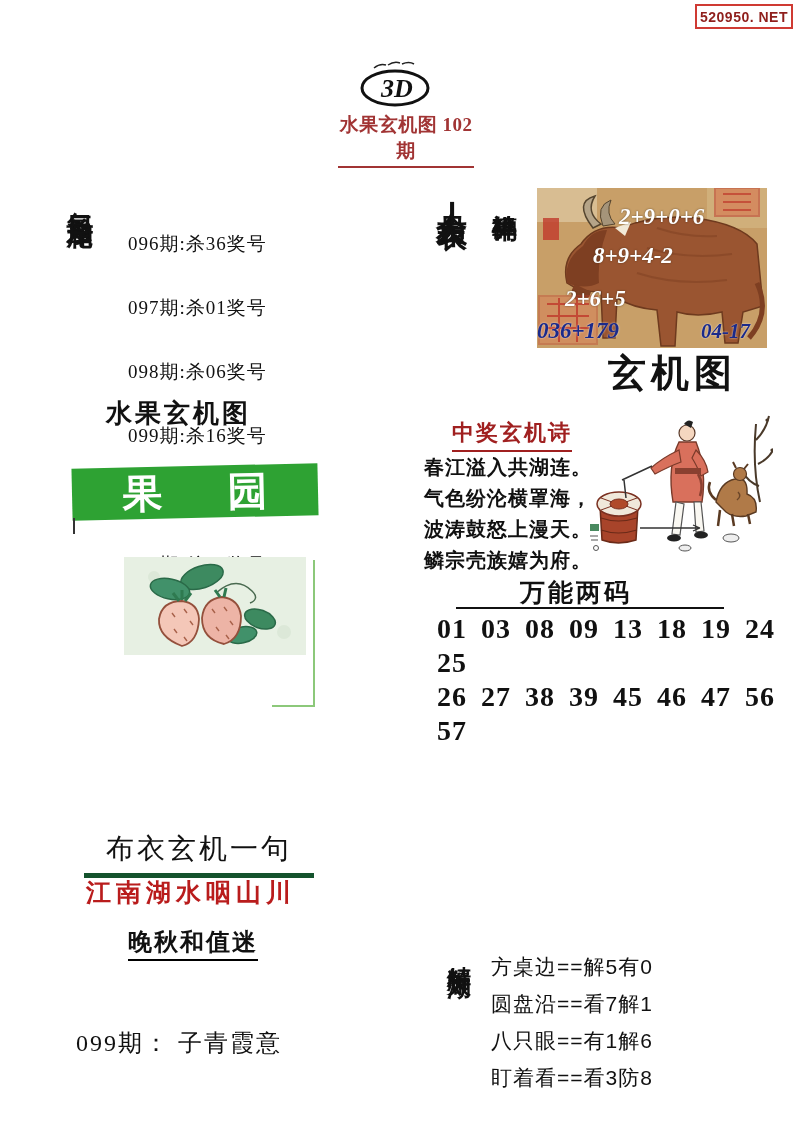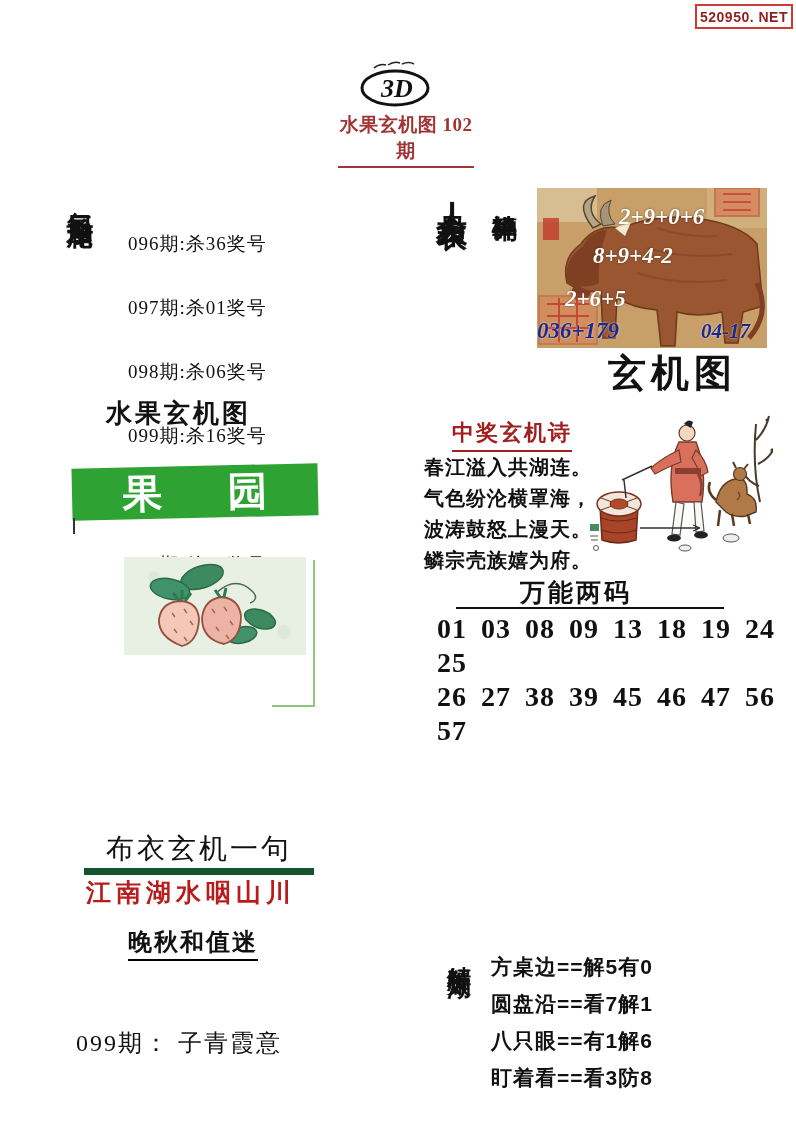--- a/index.html
+++ b/index.html
@@ -27,21 +27,21 @@
   .banner{left:72px;top:466px;width:246px;height:52px;background:#2ea233;transform:rotate(-1.3deg);
     display:flex;align-items:center;justify-content:space-around;padding:0 18px;box-sizing:border-box;}
   .banner span{color:#fff;font-weight:bold;font-size:40px;}
   .banner-tick{left:73px;top:518px;width:2px;height:16px;background:#333;}
   .straw{left:124px;top:557px;}
   .gline-v{left:313px;top:560px;width:2px;height:147px;background:#8cc87a;}
   .gline-h{left:272px;top:705px;width:43px;height:2px;background:#8cc87a;}
 
   
   .buyi-title{left:84px;top:830px;width:230px;text-align:center;font-size:28px;letter-spacing:3px;
-    border-bottom:7px solid #14532d;}
+    border-bottom:5px solid #14532d;padding-bottom:5px;}
   .buyi-phrase{left:86px;top:876px;font-weight:bold;font-size:25px;letter-spacing:5px;color:#b91c1c;}
 
   
   .autumn-title{left:128px;top:926px;font-weight:bold;font-size:24px;letter-spacing:2px;
     border-bottom:2px solid #000;padding-bottom:1px;}
   .autumn-list{left:76px;top:958px;font-size:24px;line-height:34px;letter-spacing:2px;white-space:pre;}
 
   
   .member-wrap{left:430px;top:188px;display:flex;gap:16px;}
   .member-title{font-size:31px;font-weight:bold;height:168px;letter-spacing:2px;}
@@ -73,21 +73,21 @@
   .weird-topleft{position:absolute;left:4px;top:6px;color:#3950a8;font-weight:bold;font-size:13px;letter-spacing:1px;}
   .weird-chip{position:absolute;left:4px;top:23px;width:44px;height:16px;
     background:repeating-linear-gradient(90deg,#e8d070 0 6px,#d8b860 6px 9px,#c05038 9px 11px);opacity:.85;}
   .weird-moon{position:absolute;left:222px;top:5px;color:#3950a8;font-weight:bold;font-size:15px;}
   .weird-glyph{position:absolute;left:100px;top:34px;}
   .weird-side{position:absolute;left:296px;top:6px;height:140px;font-weight:bold;font-size:29px;
     color:#241a10;transform:rotate(2deg);letter-spacing:2px;}
 
   
   .taihu-title{left:443px;top:946px;font-weight:bold;font-size:24px;height:114px;letter-spacing:3px;}
-  .taihu-lines{left:491px;top:948px;font-family:"Liberation Sans",sans-serif;font-weight:bold;
+  .taihu-lines{left:491px;top:948px;font-family:"Liberation Sans",sans-serif;font-weight:normal;
     font-size:21px;line-height:37px;letter-spacing:1px;}
 </style>
 </head>
 <body>
 
 <div id="page">
 
   <div class="abs site-badge">
       <span>520950. NET</span>
     </div>

